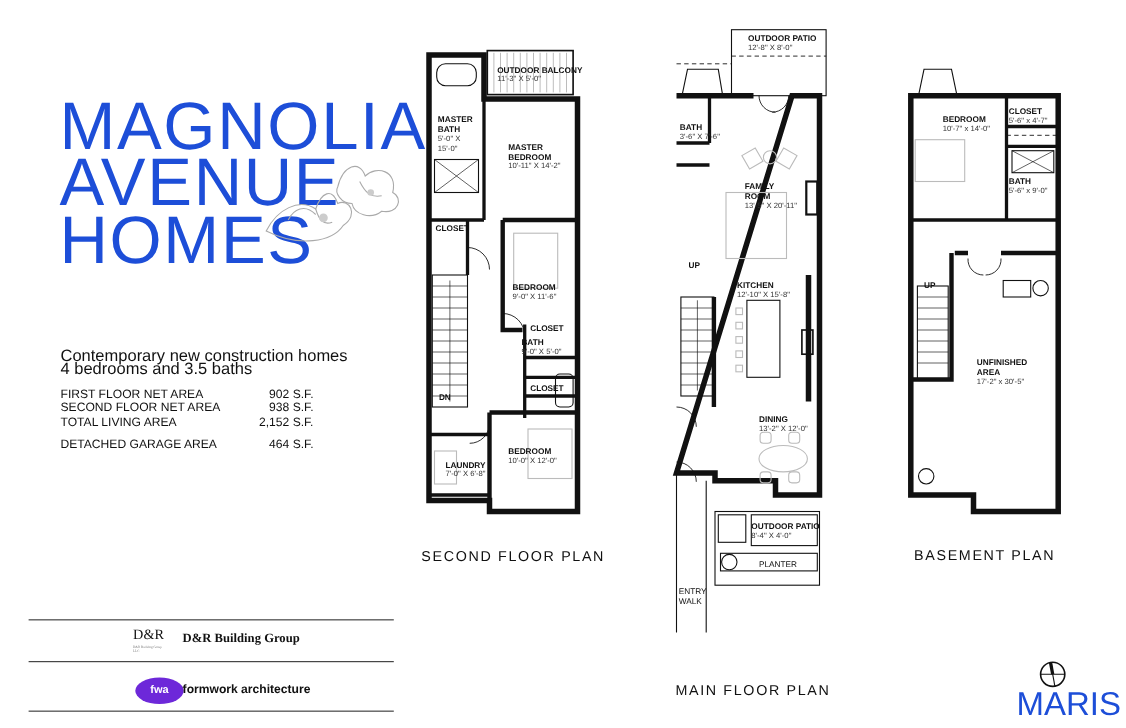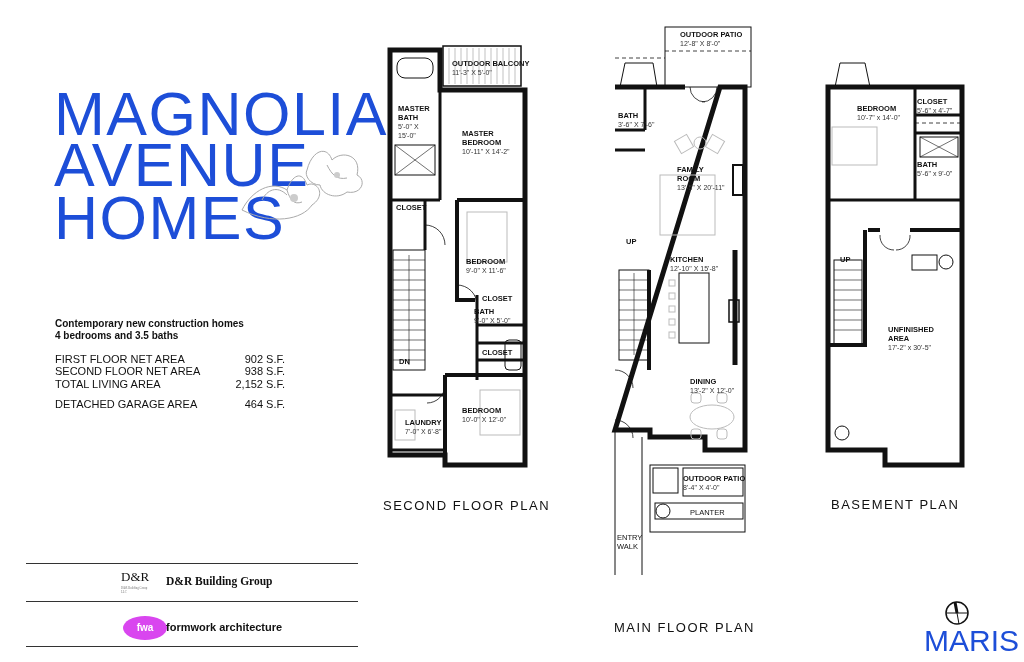--- a/index.html
+++ b/index.html
@@ -1,28 +1,28 @@
 <!DOCTYPE html>
 <html><head>
 <meta charset="utf-8">
 <style>
   html, body { margin:0; padding:0; }
   body { width:1024px; height:662px; background:#fff; position:relative; overflow:hidden; font-family:"Liberation Sans", sans-serif; color:#111; }
   .title-line { position:absolute; left:54px; font-size:61px; font-weight:400; letter-spacing:1.5px; line-height:1; color:#1d4ed8; }
   .flower { position:absolute; left:232px; top:140px; width:140px; height:90px; }
-  .desc { position:absolute; left:55px; top:318px; font-size:10px; font-weight:700; line-height:12px; }
+  .desc { position:absolute; left:55px; top:318px; font-size:15px; font-weight:400; line-height:12px; }
   .area-table { position:absolute; left:55px; top:353px; width:230px; font-size:11px; line-height:12.4px; }
   .area-row { display:flex; justify-content:space-between; }
   .area-gap { height:8px; }
   .rule { position:absolute; left:26px; width:332px; height:1px; background:#333; }
   .company { position:absolute; font-size:11px; }
   .dr-logo { position:absolute; left:121px; top:568px; width:32px; height:26px; font-family:"Liberation Serif", serif; font-size:13px; text-align:left; line-height:18px; }
   .dr-logo small { display:block; font-size:3px; line-height:4px; color:#777; }
   .dr-name { left:166px; top:575px; font-family:"Liberation Serif", serif; font-weight:700; font-size:11.5px; }
-  .fwa-logo { position:absolute; left:123px; top:616px; width:44px; height:24px; border-radius:50%; background:#d946ef; color:#fff; font-size:10px; line-height:24px; text-align:center; font-weight:700; }
+  .fwa-logo { position:absolute; left:123px; top:616px; width:44px; height:24px; border-radius:50%; background:#6d28d9; color:#fff; font-size:10px; line-height:24px; text-align:center; font-weight:700; }
   .fwa-name { left:166px; top:621px; font-weight:700; font-size:11px; }
   .plan-label { position:absolute; font-size:13px; letter-spacing:1.5px;text-align:center; }
   .plan { position:absolute; }
   .room { position:absolute; text-align:left; font-size:7.5px; font-weight:700; line-height:9px; white-space:nowrap; }
   .room .dim { font-weight:400; font-size:7px; color:#333; }
   .maris { position:absolute; left:924px; top:624px; font-size:30px; color:#1d4ed8; letter-spacing:0px; }
   .compass { position:absolute; left:944px; top:600px; width:26px; height:26px; }
 </style>
 </head>
 <body>

